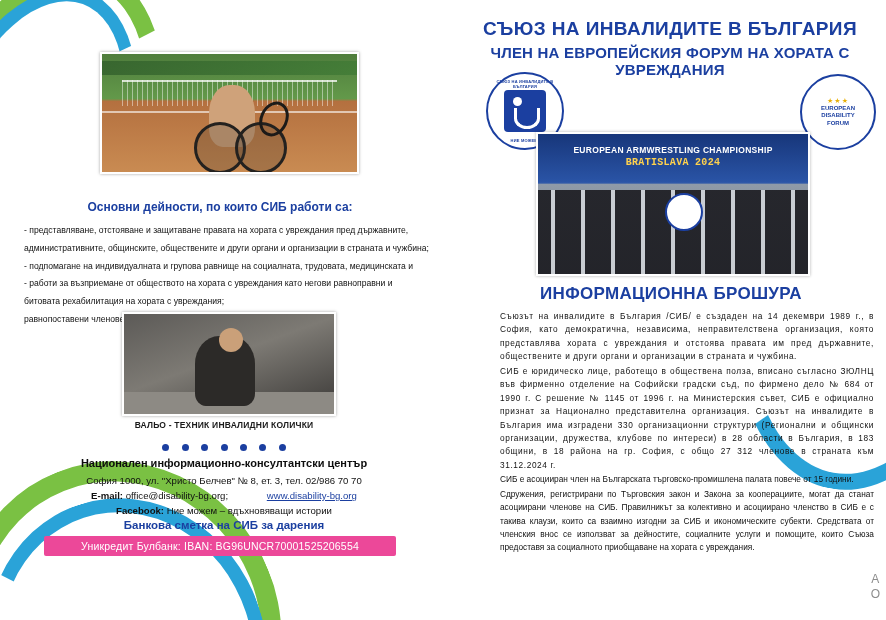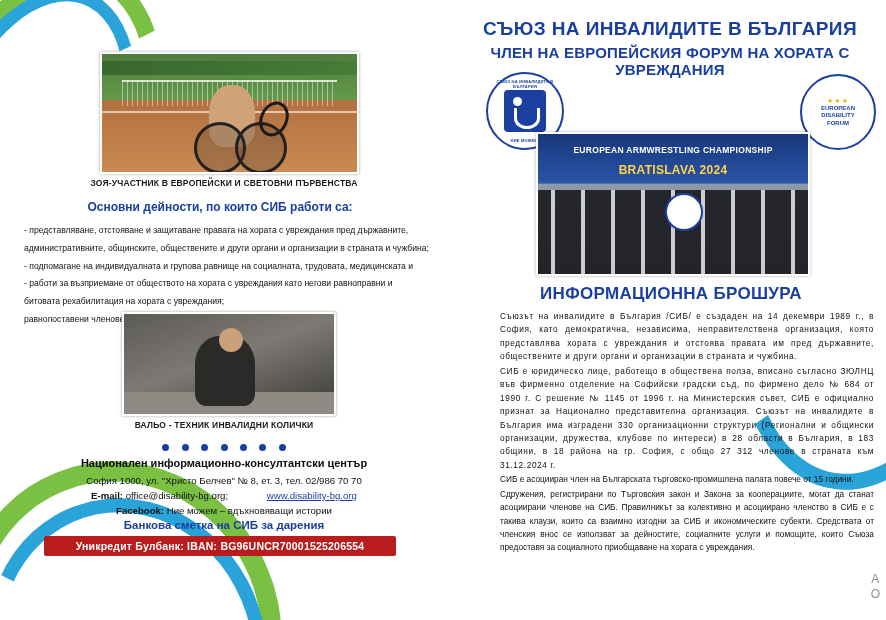--- a/index.html
+++ b/index.html
@@ -221,25 +221,25 @@
     width: 448px;
     text-align: center;
     font-size: 11.5px;
     font-weight: bold;
     color: #1b3fa0;
   }
   .iban-bar {
     position: absolute;
     left: 44px; top: 536px;
     width: 352px; height: 20px;
-    background: #b91c1c;
+    background: #ec4899;
     border-radius: 2px;
     color: #fff;
     font-size: 10.5px;
-    font-weight: bold;
+    font-weight: normal;
     display: flex;
     align-items: center;
     justify-content: center;
     letter-spacing: .2px;
   }
 
   
   .right-col {
     position: absolute;
     left: 456px; top: 0;
@@ -355,22 +355,23 @@
     font-size: 8.5px;
     font-weight: bold;
     text-align: center;
     padding-top: 11px;
     box-sizing: border-box;
     letter-spacing: .3px;
   }
   .pt-banner .sub {
     display: block;
     color: #ffd24d;
-    font-size: 12px;
-    margin-top: 8px;
+    font-size: 10px;
+    margin-top: 2px;
+    font-family: Liberation Mono, monospace;
   }
   .pt-people {
     position: absolute; left: 0; bottom: 0;
     width: 100%; height: 60%;
     background: repeating-linear-gradient(90deg,
       #1d1d22 0 13px, #cfd3d8 13px 17px, #1d1d22 17px 30px);
     opacity: .92;
   }
   .pt-emblem {
     position: absolute;
@@ -426,21 +427,20 @@
 
   <div class="photo photo-tennis">
     <div class="ph-banner"></div>
     <div class="ph-net"></div>
     <div class="ph-court-line"></div>
     <div class="ph-person"></div>
     <div class="ph-wheel w1"></div>
     <div class="ph-wheel w2"></div>
     <div class="ph-racket"></div>
   </div>
-  <div class="cap cap-tennis">ЗОЯ-УЧАСТНИК В ЕВРОПЕЙСКИ И СВЕТОВНИ ПЪРВЕНСТВА</div>
 
   <div class="section-title">Основни дейности, по които СИБ работи са:</div>
 
   <div class="body-list">
     <p>- представляване, отстояване и защитаване правата на хората с увреждания пред държавните,</p>
     <p>административните, общинските, обществените и други органи и организации в страната и чужбина;</p>
     <p>- подпомагане на индивидуалната и групова равнище на социалната, трудовата, медицинската и</p>
     <p>- работи за възприемане от обществото на хората с увреждания като негови равноправни и</p>
     <p>битовата рехабилитация на хората с увреждания;</p>
     <p>равнопоставени членове.</p>

